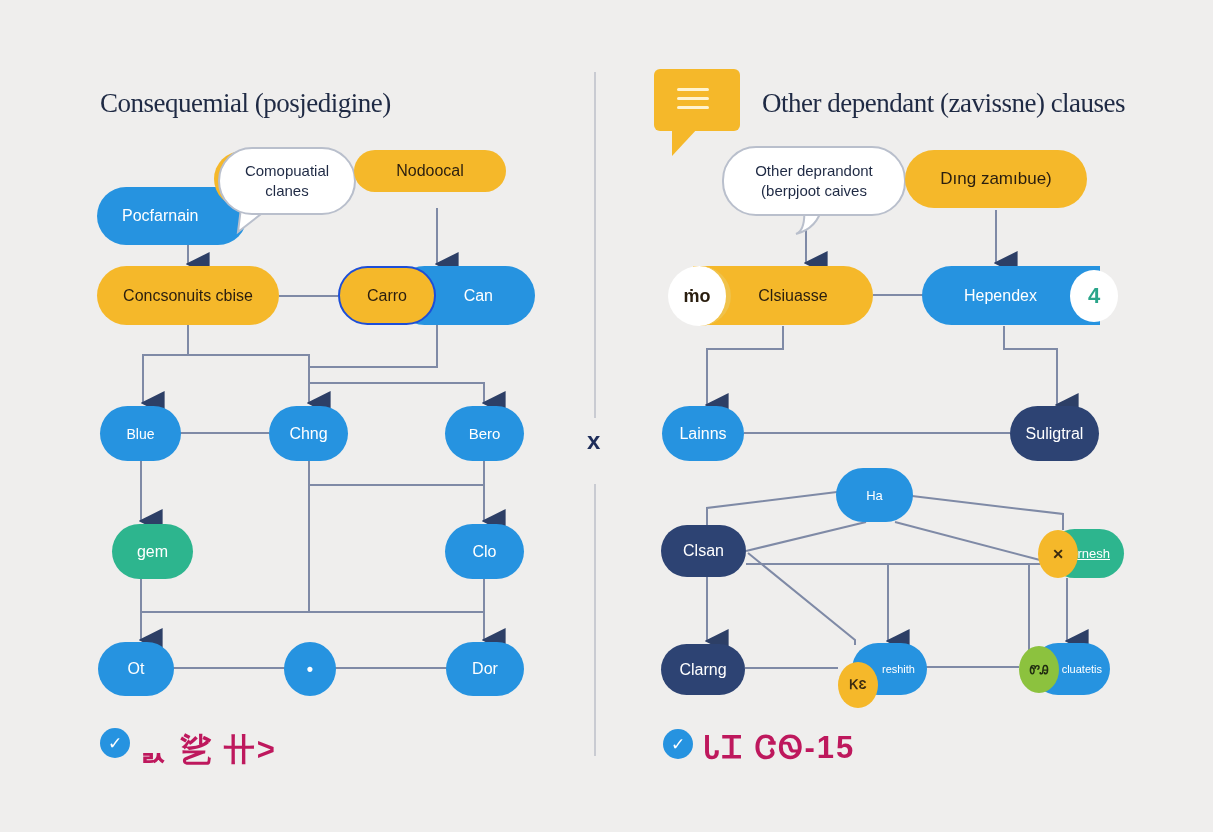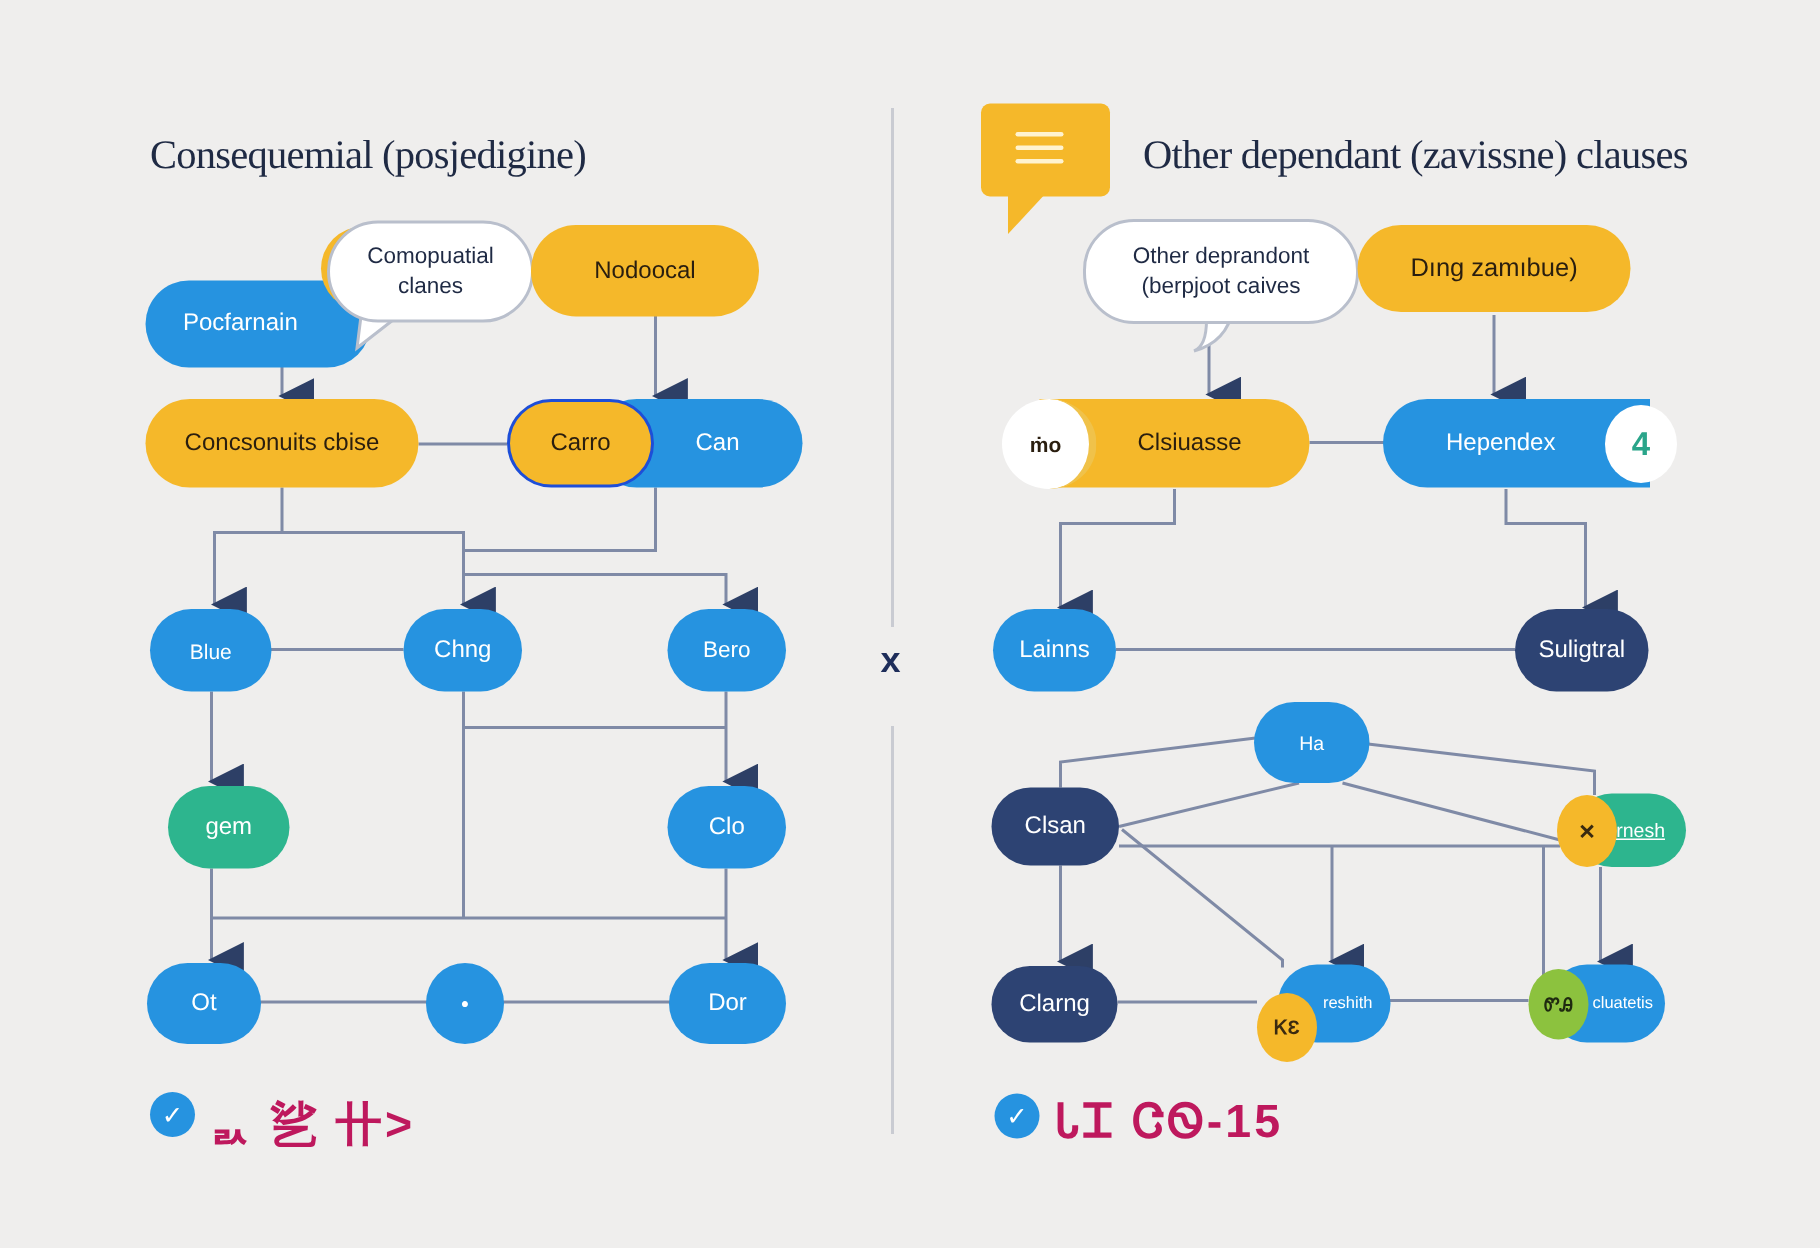--- a/index.html
+++ b/index.html
@@ -27,21 +27,21 @@
   .navy { background: #2d4373; }
   .green { background: #2db58e; }
   .bubble {
     position: absolute; background: #fff; border: 2px solid #b9bfcc; border-radius: 34px;
     display: flex; flex-direction: column; align-items: center; justify-content: center;
     color: #1f2a44; font-size: 15px; line-height: 20px; box-sizing: border-box; text-align: center;
   }
   .bubble-tail { position: absolute; }
   .circ {
     position: absolute; border-radius: 50%; display: flex; align-items: center; justify-content: center;
-    font-size: 14px; font-weight: bold;
+    font-size: 18px; font-weight: bold;
   }
   .chat-icon {
     position: absolute; left: 654px; top: 69px; width: 86px; height: 62px;
     background: #f5b82a; border-radius: 6px;
   }
   .chat-icon .ln { position: absolute; left: 23px; width: 32px; height: 3px; background: #fff3cf; border-radius: 2px; }
   .chat-tail { position: absolute; left: 672px; top: 128px; width: 0; height: 0;
     border-left: 0 solid transparent; border-right: 26px solid transparent; border-top: 28px solid #f5b82a; }
   .check {
     position: absolute; width: 30px; height: 30px; border-radius: 50%; background: #2693e0;
@@ -117,21 +117,21 @@
 </div>
 <div class="node yellow" style="left:214px; top:151px; width:30px; height:56px; border-radius:28px 0 0 28px;"></div>
 <svg class="bubble-tail" style="left:230px; top:200px;" width="50" height="36">
   <path d="M12 0 L8 32 L44 4 Z" fill="#fff" stroke="#b9bfcc" stroke-width="2"></path>
   <rect x="10" y="0" width="32" height="4" fill="#fff"></rect>
 </svg>
 <div class="bubble" style="left:218px; top:147px; width:138px; height:68px;">
   <span>Comopuatial</span>
   <span>clanes</span>
 </div>
-<div class="node yellow" style="left:354px; top:150px; width:152px; height:61px;">
+<div class="node yellow" style="left:354px; top:150px; width:152px; height:42px;">
   <span>Nodoocal</span>
 </div>
 
 <div class="node yellow" style="left:97px; top:266px; width:182px; height:59px;">
   <span>Concsonuits cbise</span>
 </div>
 <div class="node blue" style="left:395px; top:266px; width:140px; height:59px; justify-content:flex-end; padding-right:42px;">
   <span>Can</span>
 </div>
 <div class="node yellow" style="left:338px; top:266px; width:98px; height:59px; border:2px solid #1d4ed8; box-sizing:border-box;">

